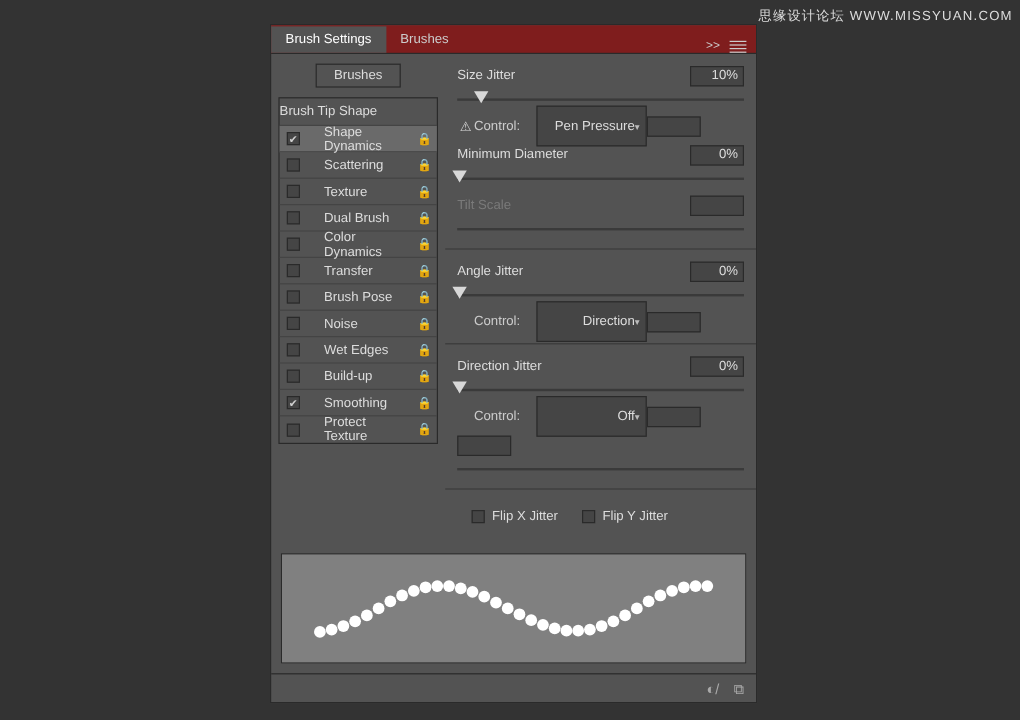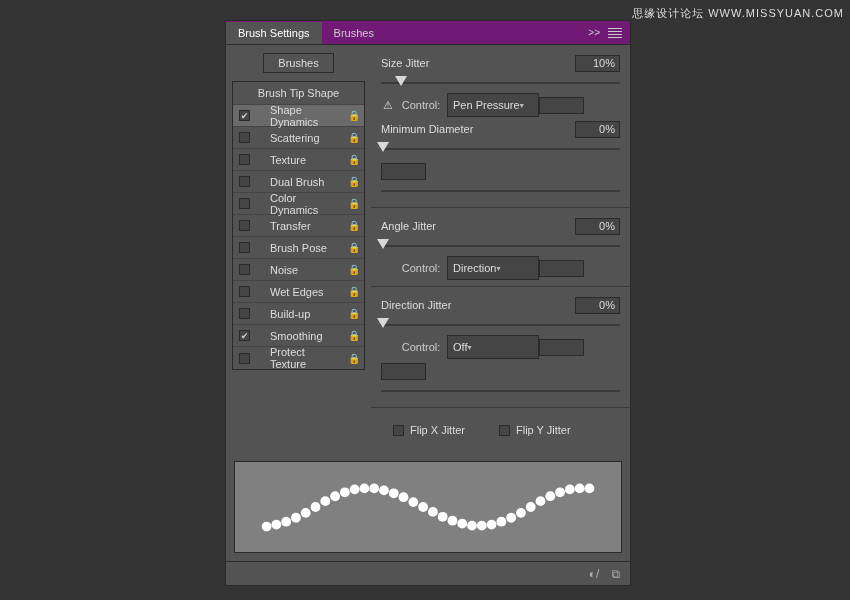--- a/index.html
+++ b/index.html
@@ -1,51 +1,51 @@
 <!DOCTYPE html>
 <html><head>
 <meta charset="utf-8">
 <style>
 *{box-sizing:border-box;margin:0;padding:0;font-family:Tahoma,Arial,sans-serif;font-size:11px;color:#ddd;user-select:none}
 body{background:#333;width:850px;height:600px;position:relative;overflow:hidden}
 .watermark{position:absolute;top:6px;right:6px;font-size:12px;color:#888;letter-spacing:1px}
 .panel{position:absolute;left:225px;top:20px;width:406px;height:566px;background:#535353;border:1px solid #2a2a2a;display:flex;flex-direction:column}
-.tabs{display:flex;align-items:center;background:#701a75;height:24px;border-bottom:1px solid #2a2a2a}
+.tabs{display:flex;align-items:flex-end;background:#7f1d1d;height:24px;border-bottom:1px solid #2a2a2a}
 .tab{padding:5px 12px;color:#ccc;cursor:pointer}
 .tab.active{background:#535353;color:#fff}
 .tab-right{margin-left:auto;display:flex;align-items:center;gap:8px;padding-right:8px}
 .chev{font-size:10px;color:#ccc}
 .menu-lines{display:flex;flex-direction:column;gap:2px}
 .menu-lines span{width:14px;height:1px;background:#ccc;display:block}
 .body{display:flex;flex:1;overflow:hidden}
 .left{width:145px;padding:8px 6px;display:flex;flex-direction:column;gap:0}
 .brushes-btn{align-self:center;background:#535353;border:1px solid #2a2a2a;padding:3px 14px;margin-bottom:8px;cursor:pointer}
 .list{border:1px solid #2a2a2a}
-.tip-shape{text-align:center;padding:5px 0;border-bottom:1px solid #444}
+.tip-shape{text-align:left;padding:5px 0;border-bottom:1px solid #444}
 .row{display:flex;align-items:center;height:22px;border-bottom:1px solid #444;padding:0 6px;gap:20px}
 .row:last-child{border-bottom:none}
 .chk{width:11px;height:11px;border:1px solid #2a2a2a;background:#454545;display:flex;align-items:center;justify-content:center;font-size:9px;color:#d0d0d0}
 .chk.on::after{content:"✔";font-size:9px}
 .row.sel{background:#6a6a6a}
 .row .name{flex:1}
 .lock{width:10px;color:#888;font-size:10px}
 .right{flex:1;padding:8px 10px;display:flex;flex-direction:column;gap:4px}
 .ctrl-row{display:flex;align-items:center;height:20px;gap:0}
 .lbl{flex:1}
 .lbl.dis{color:#7a7a7a}
 .valbox{width:45px;height:17px;background:#454545;border:1px solid #2a2a2a;text-align:right;padding:0 4px;line-height:15px}
 .slider{position:relative;height:12px;margin-bottom:2px}
 .track{position:absolute;top:5px;left:0;right:0;height:2px;background:#3a3a3a}
 .thumb{position:absolute;top:-1px;width:0;height:0;border-left:6px solid transparent;border-right:6px solid transparent;border-top:10px solid #d8d8d8}
-.clbl{width:52px;text-align:center;color:#ccc}
+.clbl{width:52px;text-align:left;color:#ccc}
 .warn{width:14px;text-align:center;font-size:11px;color:#ddd}
-.sel-box{height:24px;background:#454545;border:1px solid #2a2a2a;padding:0 5px;display:flex;align-items:center;justify-content:flex-start;min-width:92px}
+.sel-box{height:34px;background:#454545;border:1px solid #2a2a2a;padding:0 5px;display:flex;align-items:center;justify-content:flex-end;min-width:92px}
 .sel-box .ar{font-size:8px;color:#bbb}
 .sep{height:1px;background:#3a3a3a;margin:4px -10px}
-.flip-row{display:flex;gap:34px;margin-top:8px;padding-left:12px}
+.flip-row{display:flex;gap:20px;margin-top:8px;padding-left:12px}
 .flip-item{display:flex;align-items:center;gap:6px}
 .chk2{width:11px;height:11px;border:1px solid #2a2a2a;background:#454545}
 .preview{margin:8px;height:92px;background:#808080;border:1px solid #2a2a2a;position:relative;overflow:hidden}
 .footer{height:24px;border-top:1px solid #2a2a2a;display:flex;justify-content:flex-end;align-items:center;gap:12px;padding:0 10px}
 .ficon{color:#aaa;font-size:12px}
 </style>
 </head>
 <body>
 <div class="watermark"><span>思缘设计论坛 WWW.MISSYUAN.COM</span></div>
 
@@ -152,20 +152,21 @@
         </div>
       <div class="ctrl-row">
           <span class="lbl">Minimum Diameter</span>
           <div class="valbox">0%</div>
         </div>
       <div class="slider">
           <div class="track"></div>
           <div class="thumb" style="left:-4px"></div>
         </div>
       <div class="ctrl-row">
+          <span class="lbl dis">Tilt Scale</span>
           <div class="valbox"></div>
         </div>
       <div class="slider">
           <div class="track"></div>
         </div>
       <div class="sep"></div>
       <div class="ctrl-row">
           <span class="lbl">Angle Jitter</span>
           <div class="valbox">0%</div>
         </div>

